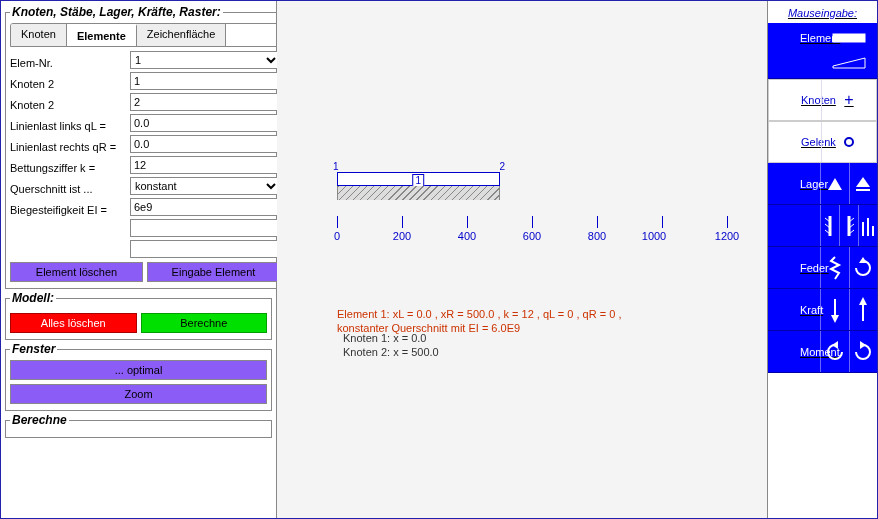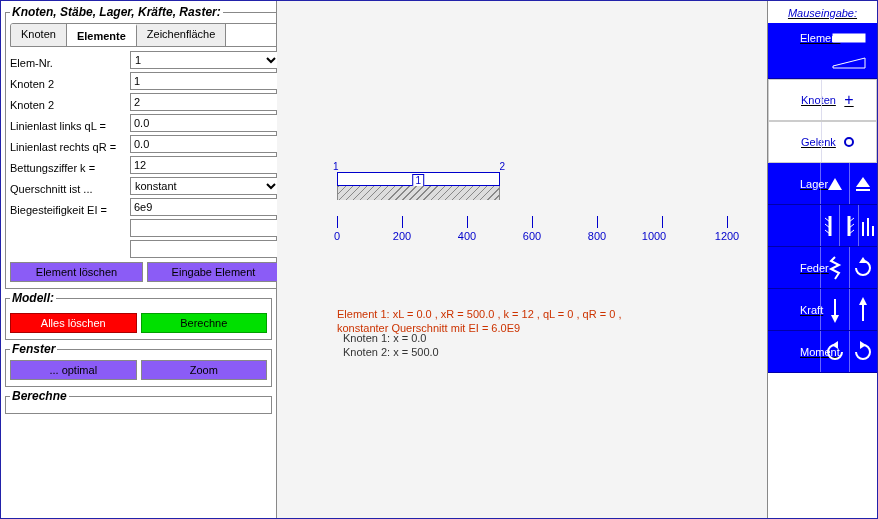--- a/index.html
+++ b/index.html
@@ -15,21 +15,21 @@
   .tab.active { background:#fff; font-weight:bold; border-top:2px solid #fff; }
   .row { display:flex; align-items:flex-end; margin:3px 0; }
   .row label { width:120px; }
   .row input, .row select { flex:1; height:18px; border:1px solid #888; padding:0 3px; background:#fff;}
   .row select { padding:0; }
   .btnrow { display:flex; gap:4px; margin-top:4px;}
   .btn { flex:1; height:20px; border:1px solid #888; background:#8b5cf6; text-align:center; line-height:18px; cursor:default;}
   .btn.red { background:#ff0000; color:#fff; border-color:#aa0000;}
   .btn.green { background:#00e000; color:#000; border-color:#00a000;}
   .grid3 { display:grid; grid-template-columns:1fr 1fr 1fr; gap:4px; }
-  .grid2 { display:grid; grid-template-columns:1fr 1fr; gap:4px; }
+  .grid2 { display:grid; grid-template-columns:1fr; gap:4px; }
   .rt-title { color:#0000cc; font-style:italic; text-align:center; padding:6px 0 4px;}
   .tool { height:42px; border-bottom:1px solid #0000aa; display:flex; align-items:center; background:#0000ff; color:#fff;}
   .tool.white { background:#fff; color:#0000ff; border:1px solid #ccc; margin:0;}
   .tool .lbl { width:52px; text-align:center; font-size:11px;padding-left:32px;}
   .tool .icons { flex:1; display:flex; height:100%;}
   .tool .iconcell { flex:1; display:flex; align-items:center; justify-content:center; border-left:1px solid rgba(255,255,255,0.4);}
   .tool.white .iconcell { border-left:1px solid #dde;}
   .tool-double { flex-direction:column; height:56px; padding:2px 0;}
   .tool-double .dr { display:flex; width:100%; height:50%; align-items:center;}
   .tool-double .dr .lbl { width:52px;}

